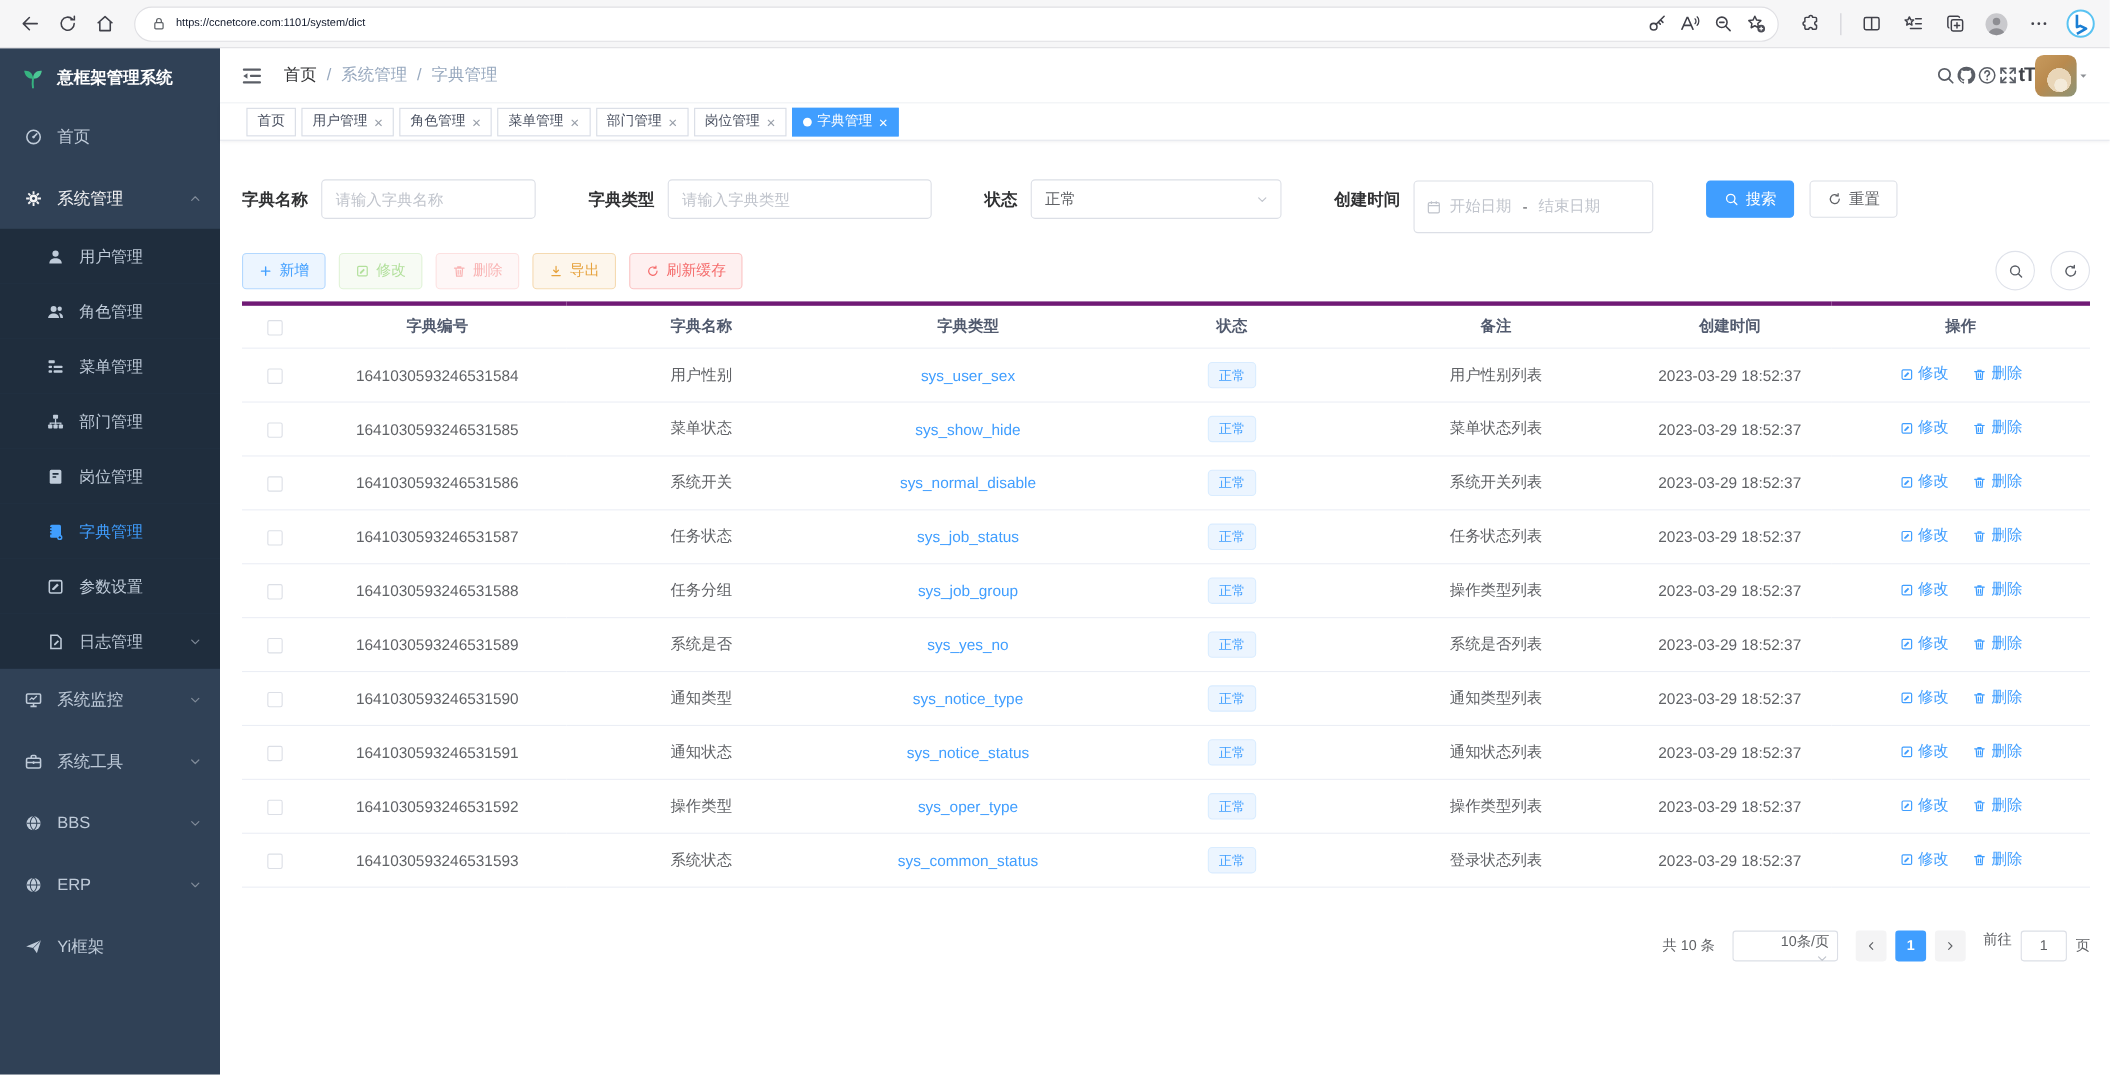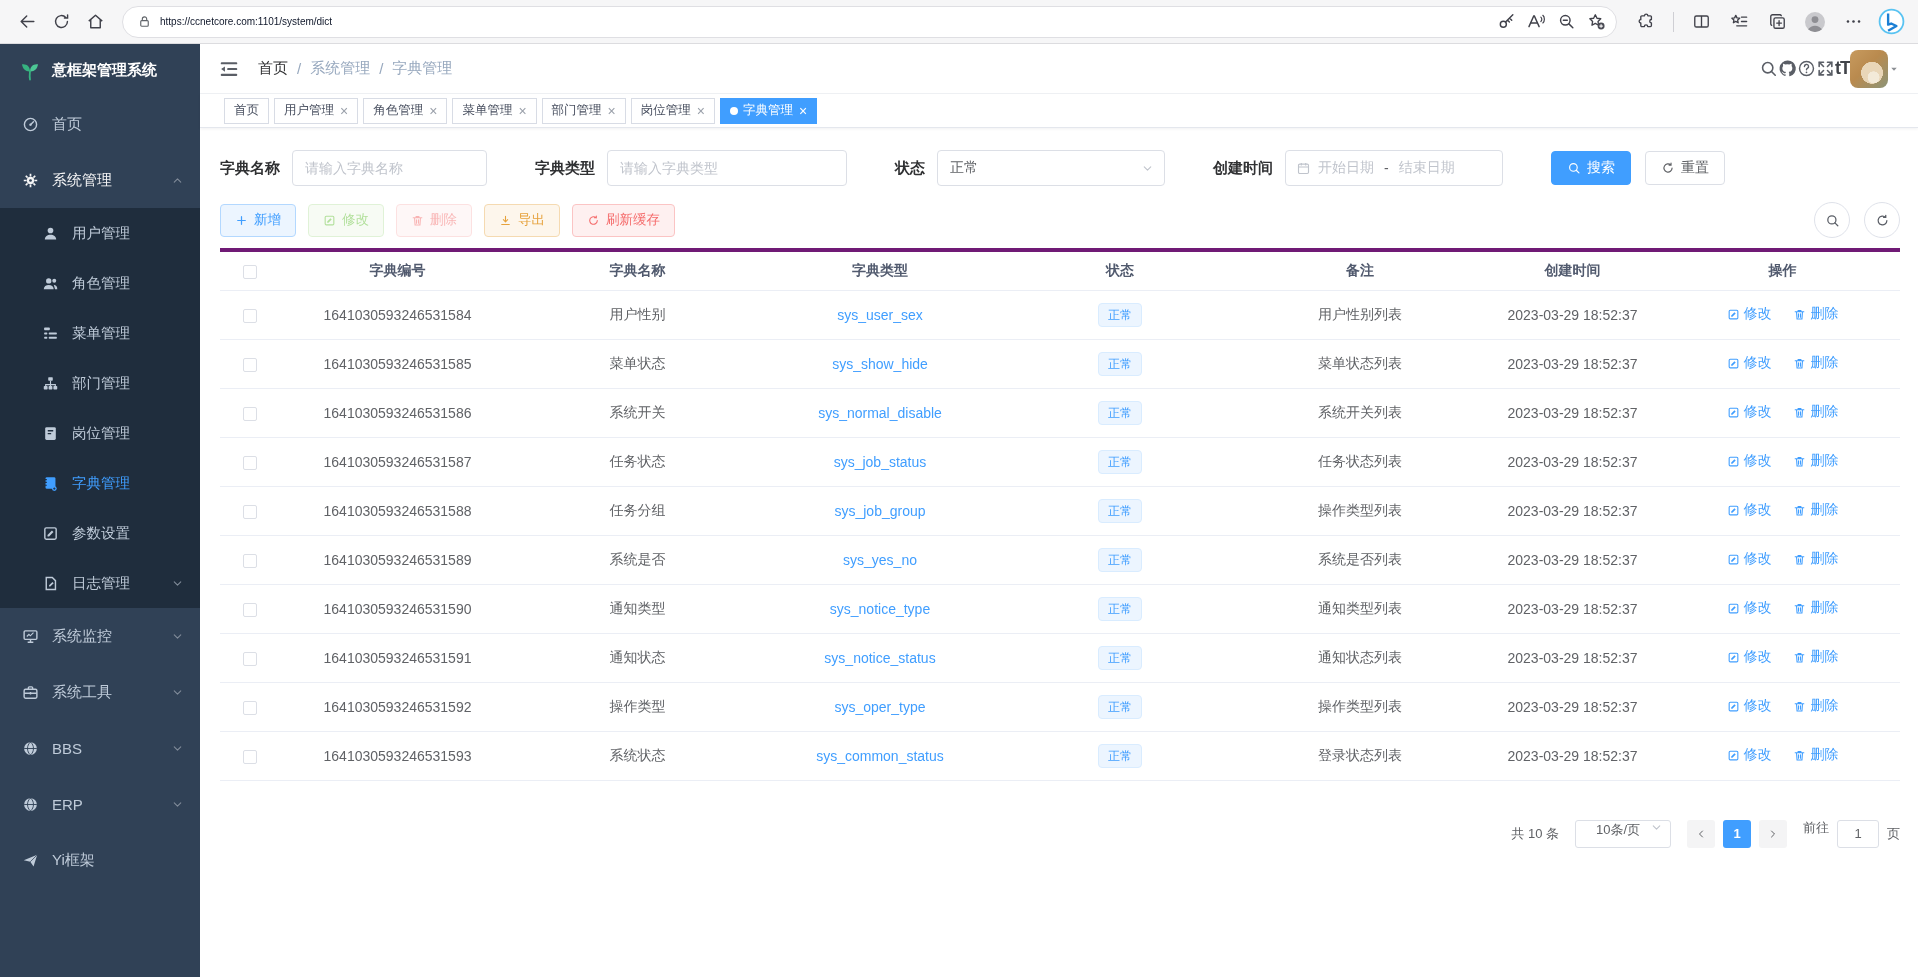--- a/index.html
+++ b/index.html
@@ -86,22 +86,22 @@
   .filter-row { margin-top:22px; display:flex; align-items:center; }
   .fg { display:flex; align-items:center; margin-right:48px; }
   .fg-label { font-size:15px; font-weight:bold; color:#303133; white-space:nowrap; margin-right:12px; }
   .txt-input { height:36px; border:1px solid #dcdfe6; border-radius:4px; padding:0 12px;
     font-size:14px; color:#606266; outline:none; font-family:inherit; }
   .txt-input::placeholder { color:#c0c4cc; }
   .sel { height:36px; border:1px solid #dcdfe6; border-radius:4px; display:flex; align-items:center;
     padding:0 10px 0 12px; font-size:14px; color:#606266; cursor:pointer; background:#fff; }
   .sel-value { flex:1; }
   .sel-arrow { color:#c0c4cc; } .sel-arrow svg { width:13px; height:13px; }
-  .daterange { height:36px; width:218px; border:1px solid #dcdfe6; border-radius:4px;
-    display:flex; align-items:center; padding:0 10px; font-size:14px; color:#c0c4cc; cursor:pointer; }
+  .daterange { height:48px; width:218px; border:1px solid #dcdfe6; border-radius:4px;
+    display:flex; align-items:center; padding:0 10px; font-size:14px; color:#c0c4cc; cursor:pointer;margin-top:14px; }
   .daterange .cal { color:#c0c4cc; margin-right:7px; } .daterange .cal svg { width:15px; height:15px; }
   .dr-sep { margin:0 10px; color:#606266; }
   .btn { height:34px; border-radius:4px; border:1px solid transparent; display:inline-flex;
     align-items:center; gap:6px; padding:0 15px; font-size:14px; cursor:pointer; font-family:inherit;
     white-space:nowrap; }
   .btn svg { width:14px; height:14px; }
   .btn-search { background:#409eff; border-color:#409eff; color:#fff; margin-right:14px; }
   .btn-reset { background:#fff; border-color:#dcdfe6; color:#606266; }
 
   .toolbar-row { margin-top:16px; display:flex; align-items:center; }
@@ -132,21 +132,21 @@
     color:#409eff; background:#ecf5ff; border:1px solid #d9ecff; border-radius:4px; }
   .row-action { color:#409eff; display:inline-flex; align-items:center; gap:4px; cursor:pointer;
     margin:0 9px; }
   .row-action svg { width:13px; height:13px; }
 
   
   .pagination { margin-top:38px; display:flex; align-items:center; justify-content:flex-end;
     font-size:13px; color:#606266; }
   .pg-total { margin-right:16px; }
   .pg-size { width:96px; height:28px; border:1px solid #dcdfe6; border-radius:3px; display:flex;
-    align-items:flex-start; padding:0 7px 0 10px; cursor:pointer; margin-right:16px; font-size:13px; }
+    align-items:flex-end; padding:0 7px 0 10px; cursor:pointer; margin-right:16px; font-size:13px;flex-direction:column; }
   .pg-size .sel-value { text-align:center; }
   .pg-btn { width:28px; height:28px; border-radius:3px; background:#f4f4f5; color:#606266;
     display:flex; align-items:center; justify-content:center; cursor:pointer; margin-right:8px; }
   .pg-btn svg { width:12px; height:12px; }
   .pg-btn .rot-l svg { transform:rotate(90deg); }
   .pg-btn .rot-r svg { transform:rotate(-90deg); }
   .pg-page { width:28px; height:28px; border-radius:3px; background:#409eff; color:#fff;
     font-weight:bold; display:flex; align-items:center; justify-content:center; cursor:pointer;
     margin-right:8px; }
   .pg-goto { margin:0 8px 12px 8px; }

